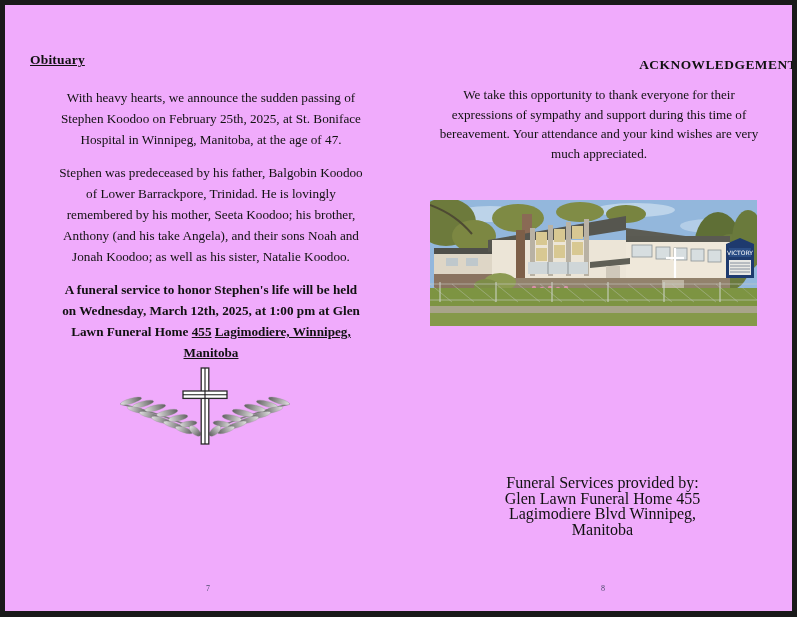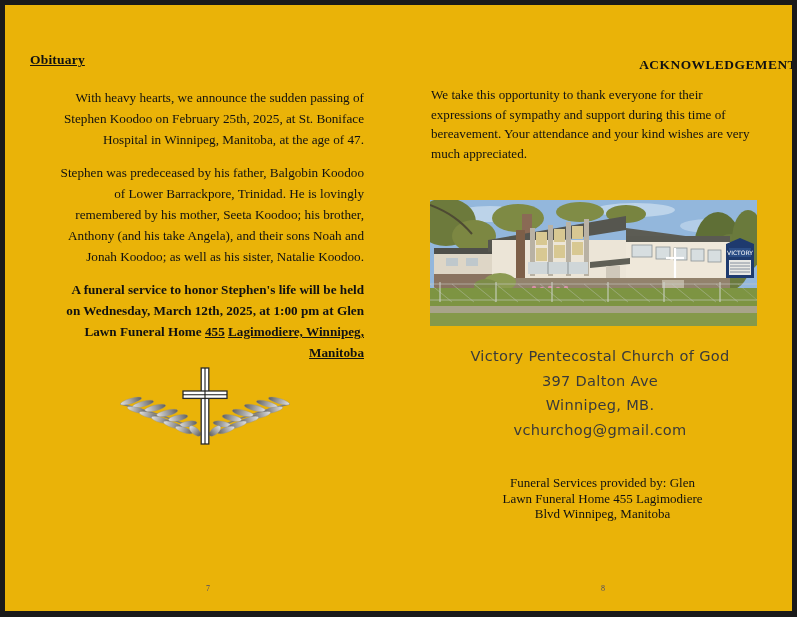--- a/index.html
+++ b/index.html
@@ -4,21 +4,21 @@
 <style>
   html, body {
     margin: 0;
     padding: 0;
     background: #ffffff;
   }
   #page {
     position: relative;
     width: 797px;
     height: 617px;
-    background: #eab308;
+    background: #f0abfc;
     border-top: 5px solid #1a1a1a;
     border-bottom: 6px solid #1a1a1a;
     border-left: 5px solid #1a1a1a;
     border-right: 5px solid #1a1a1a;
     box-sizing: border-box;
     overflow: hidden;
     font-family: "Liberation Serif", "DejaVu Serif", serif;
     color: #111111;
   }
 
@@ -44,21 +44,21 @@
   .obit-body {
     position: absolute;
     left: 53px;
     top: 82px;
     width: 306px;
   }
   .obit-body p {
     margin: 0 0 11px 0;
     font-size: 13.2px;
     line-height: 21.2px;
-    text-align: right;
+    text-align: center;
   }
   .obit-body p:last-child { margin-bottom: 0; font-weight: bold; }
   .u { text-decoration: underline; }
 
   
   .ornament {
     position: absolute;
     left: 110px;
     top: 355px;
     width: 180px;
@@ -75,20 +75,21 @@
     text-align: right;
     font-size: 13.4px;
     font-weight: bold;
     letter-spacing: 0.5px;
   }
   .ack-body {
     position: absolute;
     left: 28px;
     top: 80px;
     width: 336px;
+    text-align: center;
     font-size: 13.1px;
     line-height: 19.6px;
   }
 
   .photo {
     position: absolute;
     left: 27px;
     top: 195px;
     width: 327px;
     height: 126px;
@@ -110,21 +111,21 @@
     letter-spacing: 0.3px;
   }
   .church-info div { white-space: nowrap; }
 
   .services-note {
     position: absolute;
     left: 92px;
     width: 215px;
     top: 470px;
     text-align: center;
-    font-size: 13px;
+    font-size: 16px;
     line-height: 15.6px;
   }
 
   .page-num {
     position: absolute;
     bottom: 18px;
     font-size: 8px;
     color: #4a4a6a;
     text-align: center;
     width: 30px;
@@ -367,25 +368,19 @@
           <line x1="198" y1="102" x2="176" y2="84"></line>
           <line x1="220" y1="102" x2="198" y2="84"></line>
           <line x1="242" y1="102" x2="220" y2="84"></line>
           <line x1="264" y1="102" x2="242" y2="84"></line>
           <line x1="286" y1="102" x2="264" y2="84"></line>
           <line x1="308" y1="102" x2="286" y2="84"></line>
         </g>
       </svg>
     </div>
 
-    <div class="church-info">
-      <div>Victory Pentecostal Church of God</div>
-      <div>397 Dalton Ave</div>
-      <div>Winnipeg, MB.</div>
-      <div>vchurchog@gmail.com</div>
-    </div>
 
     <div class="services-note">Funeral Services provided by: Glen Lawn Funeral Home 455 Lagimodiere Blvd Winnipeg, Manitoba</div>
 
     <div class="page-num page-num-right">8</div>
   </div>
 
 </div>
 
 </body></html>

